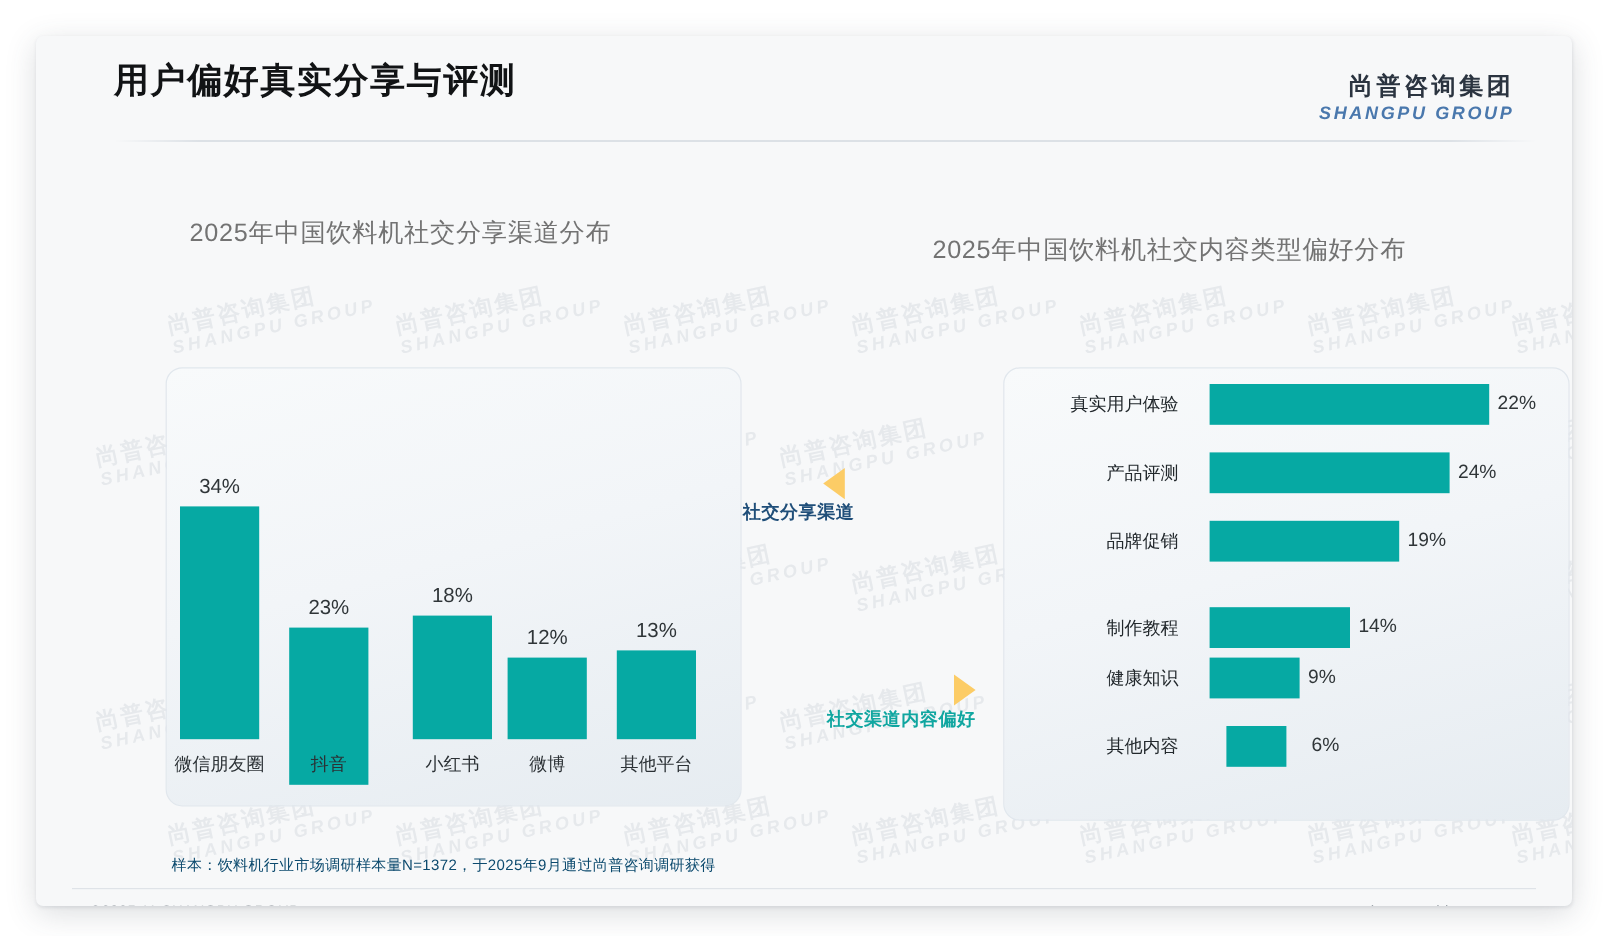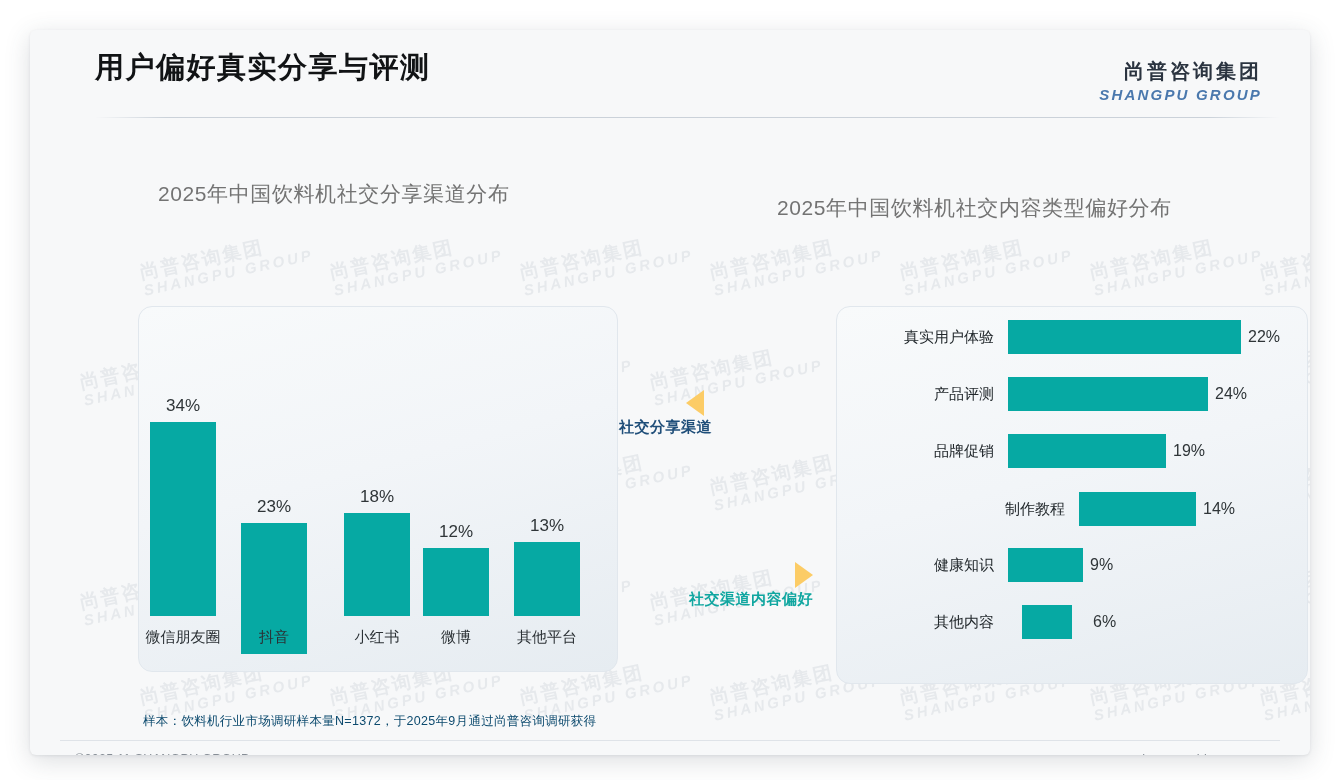--- a/index.html
+++ b/index.html
@@ -169,21 +169,21 @@
     position: absolute;
     left: 0;
     width: 470px;
     height: 34px;
     display: flex;
     align-items: center;
   }
   .row-label {
     width: 172px;
     text-align: right;
-    padding-right: 14px;
+    padding-right: 26px;
     font-size: 15px;
     color: #22282c;
     box-sizing: border-box;
   }
   .row-bar {
     height: 34px;
     background: #06a9a3;
   }
   .row-value {
     font-size: 16px;
@@ -463,21 +463,21 @@
       <div class="row-item" style="top: 71px;">
         <div class="row-label">产品评测</div>
         <div class="row-bar" style="width: 200px; background: rgb(6, 169, 163);"></div>
         <div class="row-value">24%</div>
       </div>
       <div class="row-item" style="top: 128px;">
         <div class="row-label">品牌促销</div>
         <div class="row-bar" style="width: 158px; background: rgb(6, 169, 163);"></div>
         <div class="row-value">19%</div>
       </div>
-      <div class="row-item" style="top: 186px; justify-content: center;">
+      <div class="row-item" style="top: 200px;">
         <div class="row-label">制作教程</div>
         <div class="row-bar" style="width: 117px; background: rgb(6, 169, 163);"></div>
         <div class="row-value">14%</div>
       </div>
       <div class="row-item" style="top: 242px;">
         <div class="row-label">健康知识</div>
         <div class="row-bar" style="width: 75px; background: rgb(6, 169, 163);"></div>
         <div class="row-value">9%</div>
       </div>
       <div class="row-item" style="top: 299px; gap: 14px;">

